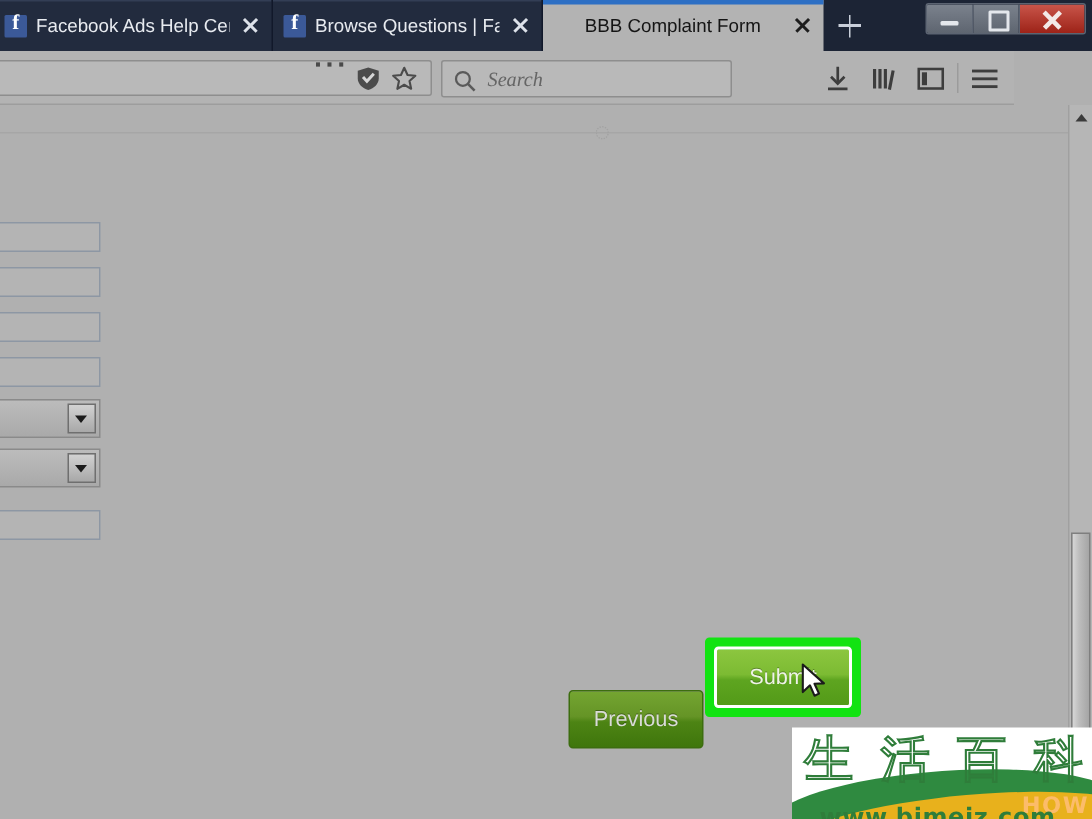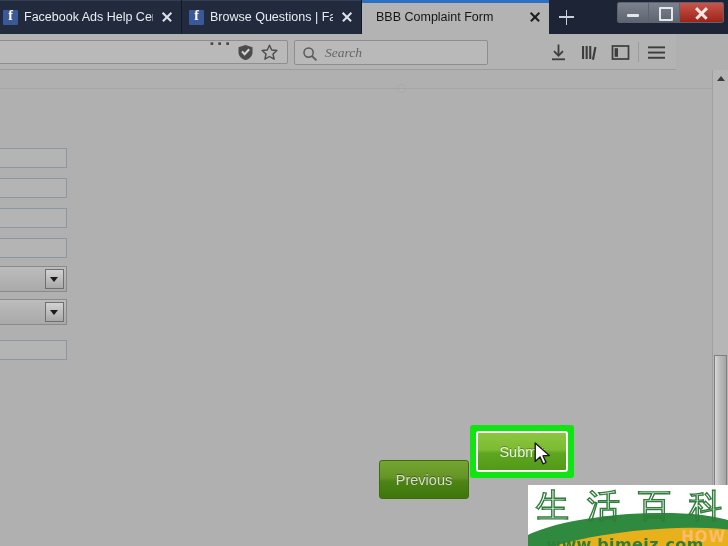--- a/index.html
+++ b/index.html
@@ -72,21 +72,21 @@
     font-weight: bold;
     font-size: 14px;
     color: #ffffff;
   }
   .tab-title {
     flex: 1 1 auto;
     overflow: hidden;
     text-overflow: clip;
     max-width: 168px;
   }
-  .tab.active .tab-title { max-width: 150px; }
+  .tab.active .tab-title { max-width: 150px; text-align: center; }
   .tab-close {
     flex: 0 0 16px;
     width: 16px; height: 16px;
     margin-left: 6px;
     position: relative;
     cursor: pointer;
   }
   .tab-close::before, .tab-close::after {
     content: "";
     position: absolute;

